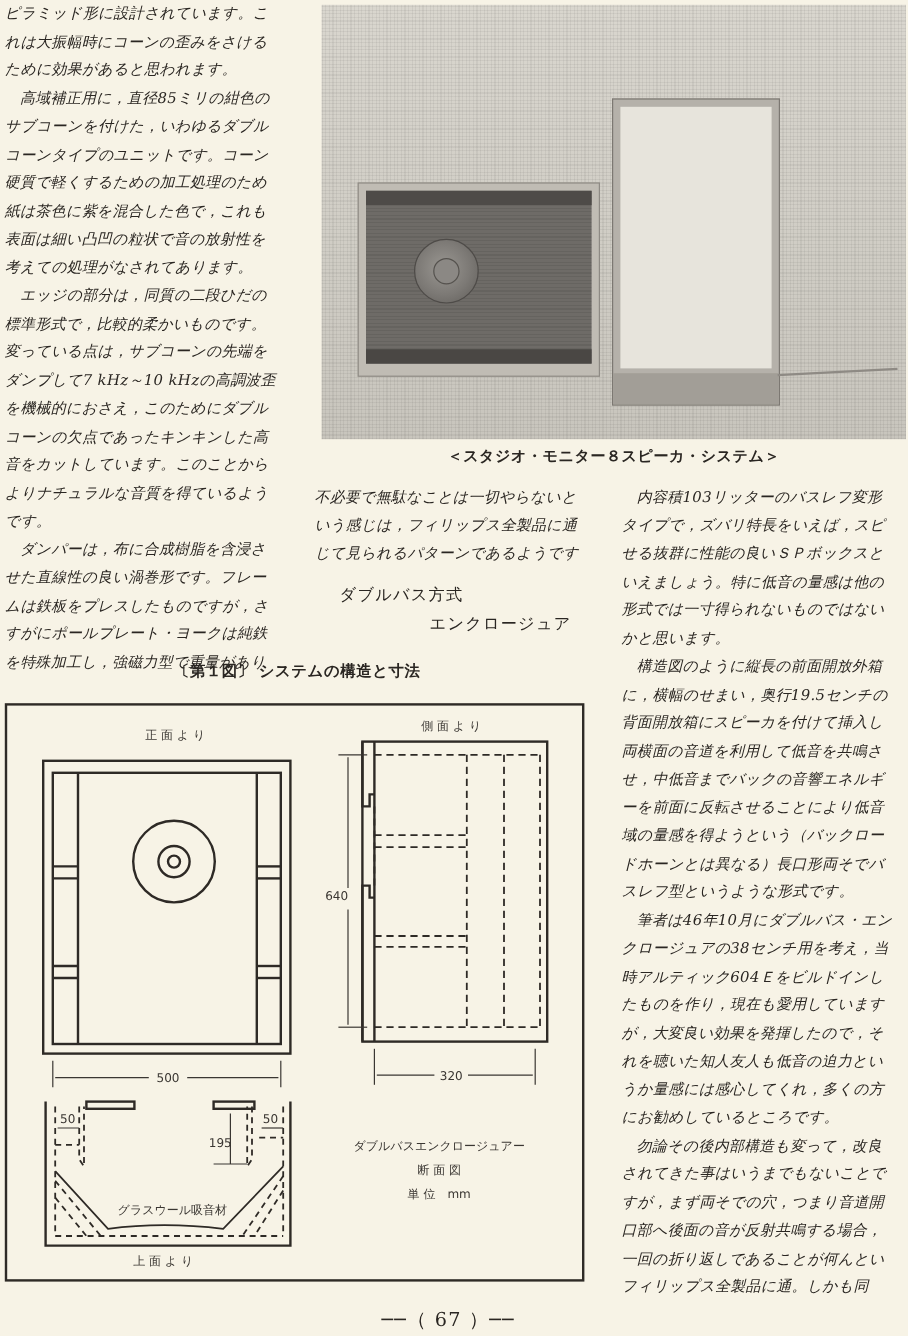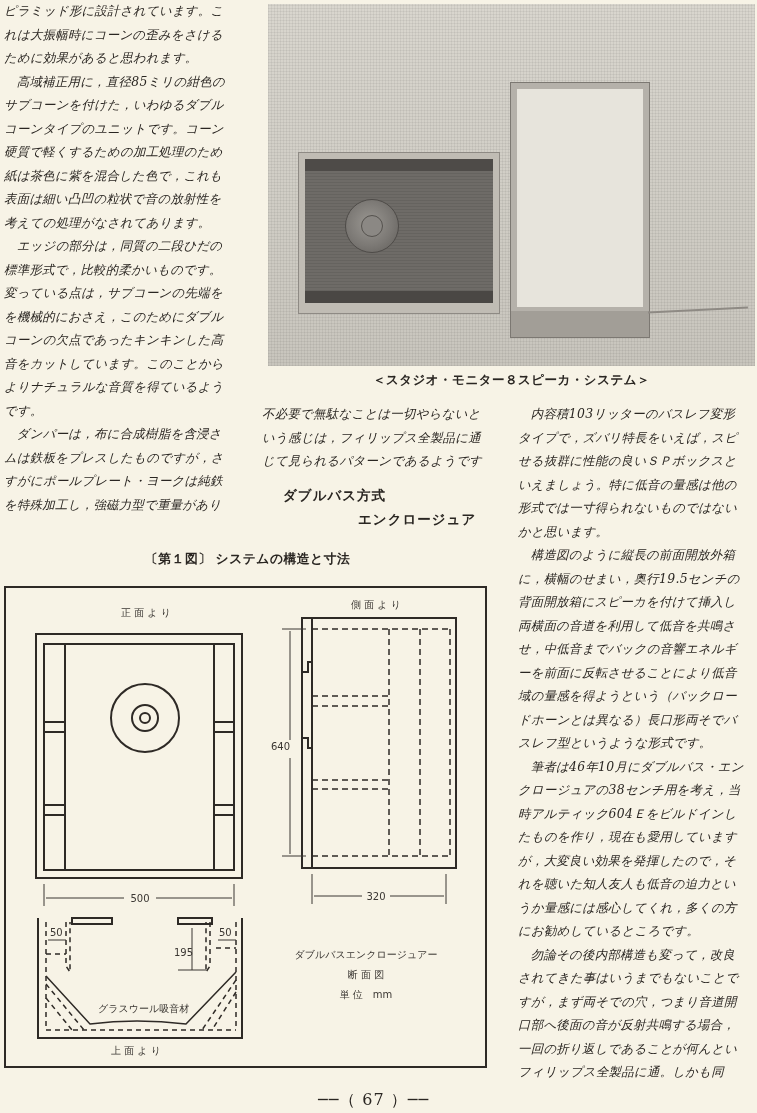--- a/index.html
+++ b/index.html
@@ -52,21 +52,21 @@
     background: #e7e4dc;
   }
   .spk-b-base { position: absolute; left: 0; right: 0; bottom: 0; height: 26px; background: #a29e97; }
   .floor-line { position: absolute; left: 380px; top: 305px; width: 100px; height: 2px; background: #8e8a84; transform: rotate(-3deg); }
 
   .caption-photo {
     position: absolute; left: 268px; top: 372px; width: 487px; text-align: center;
     font-family: "DejaVu Sans", sans-serif; font-weight: bold; font-size: 12.5px; letter-spacing: 0.5px;
   }
   .heading {
-    position: absolute; font-family: "DejaVu Sans", sans-serif; font-weight: bold; font-size: 13.5px; letter-spacing: 1px;
+    position: absolute; font-family: "DejaVu Sans", sans-serif; font-weight: normal; font-size: 13.5px; letter-spacing: 1px;
   }
   #heading-1 { left: 283px; top: 487px; }
   #heading-2 { left: 358px; top: 511px; }
 
   .fig-title {
     position: absolute; left: 145px; top: 551px;
     font-family: Liberation Sans, sans-serif; font-weight: bold; font-size: 12.8px; letter-spacing: 0.5px;
   }
   .figure-box {
     position: absolute; left: 4px; top: 586px; width: 483px; height: 482px;
@@ -90,26 +90,28 @@
   <p>　高域補正用に，直径85ミリの紺色の</p>
   <p>サブコーンを付けた，いわゆるダブル</p>
   <p>コーンタイプのユニットです。コーン</p>
   <p>硬質で軽くするための加工処理のため</p>
   <p>紙は茶色に紫を混合した色で，これも</p>
   <p>表面は細い凸凹の粒状で音の放射性を</p>
   <p>考えての処理がなされてあります。</p>
   <p>　エッジの部分は，同質の二段ひだの</p>
   <p>標準形式で，比較的柔かいものです。</p>
   <p>変っている点は，サブコーンの先端を</p>
+  <p>ダンプして7 kHz～10 kHzの高調波歪</p>
   <p>を機械的におさえ，このためにダブル</p>
   <p>コーンの欠点であったキンキンした高</p>
   <p>音をカットしています。このことから</p>
   <p>よりナチュラルな音質を得ているよう</p>
   <p>です。</p>
   <p>　ダンパーは，布に合成樹脂を含浸さ</p>
+  <p>せた直線性の良い渦巻形です。フレー</p>
   <p>ムは鉄板をプレスしたものですが，さ</p>
   <p>すがにポールプレート・ヨークは純鉄</p>
   <p>を特殊加工し，強磁力型で重量があり</p>
 </div>
 
 <div class="photo">
   <div class="spk-a">
     <div class="spk-a-front">
       <div class="spk-a-band-top"></div>
       <div class="spk-a-band-bot"></div>

